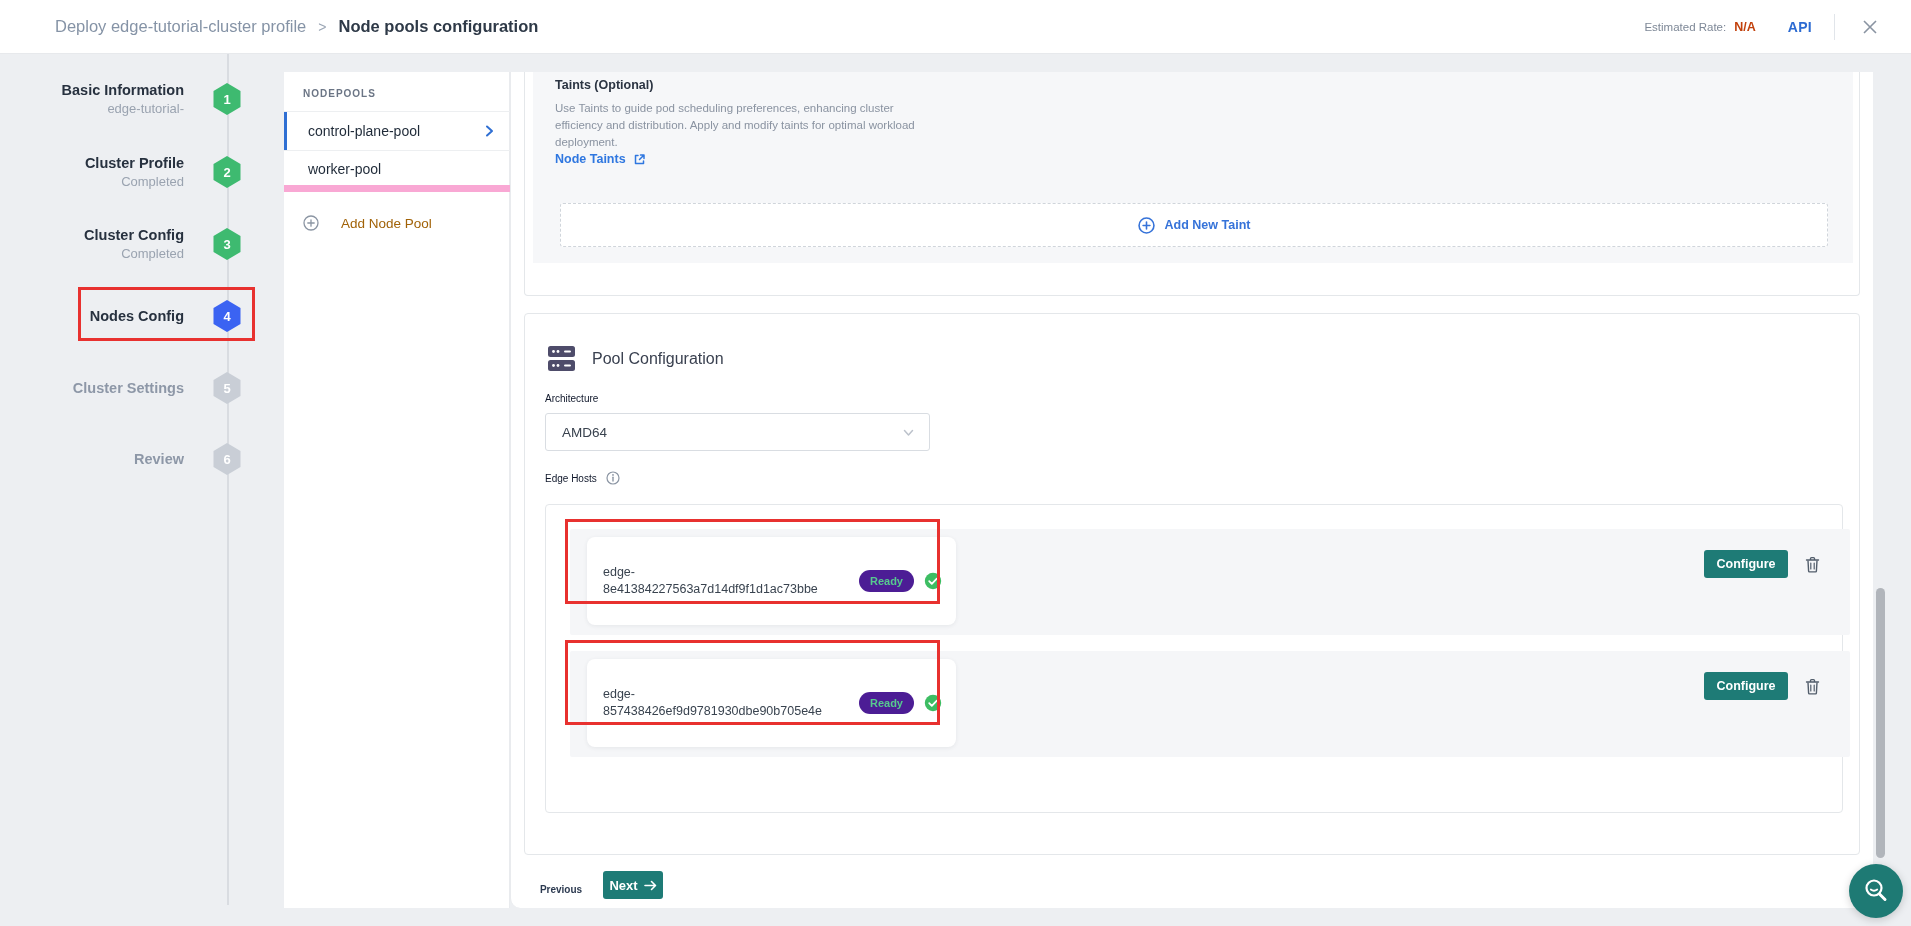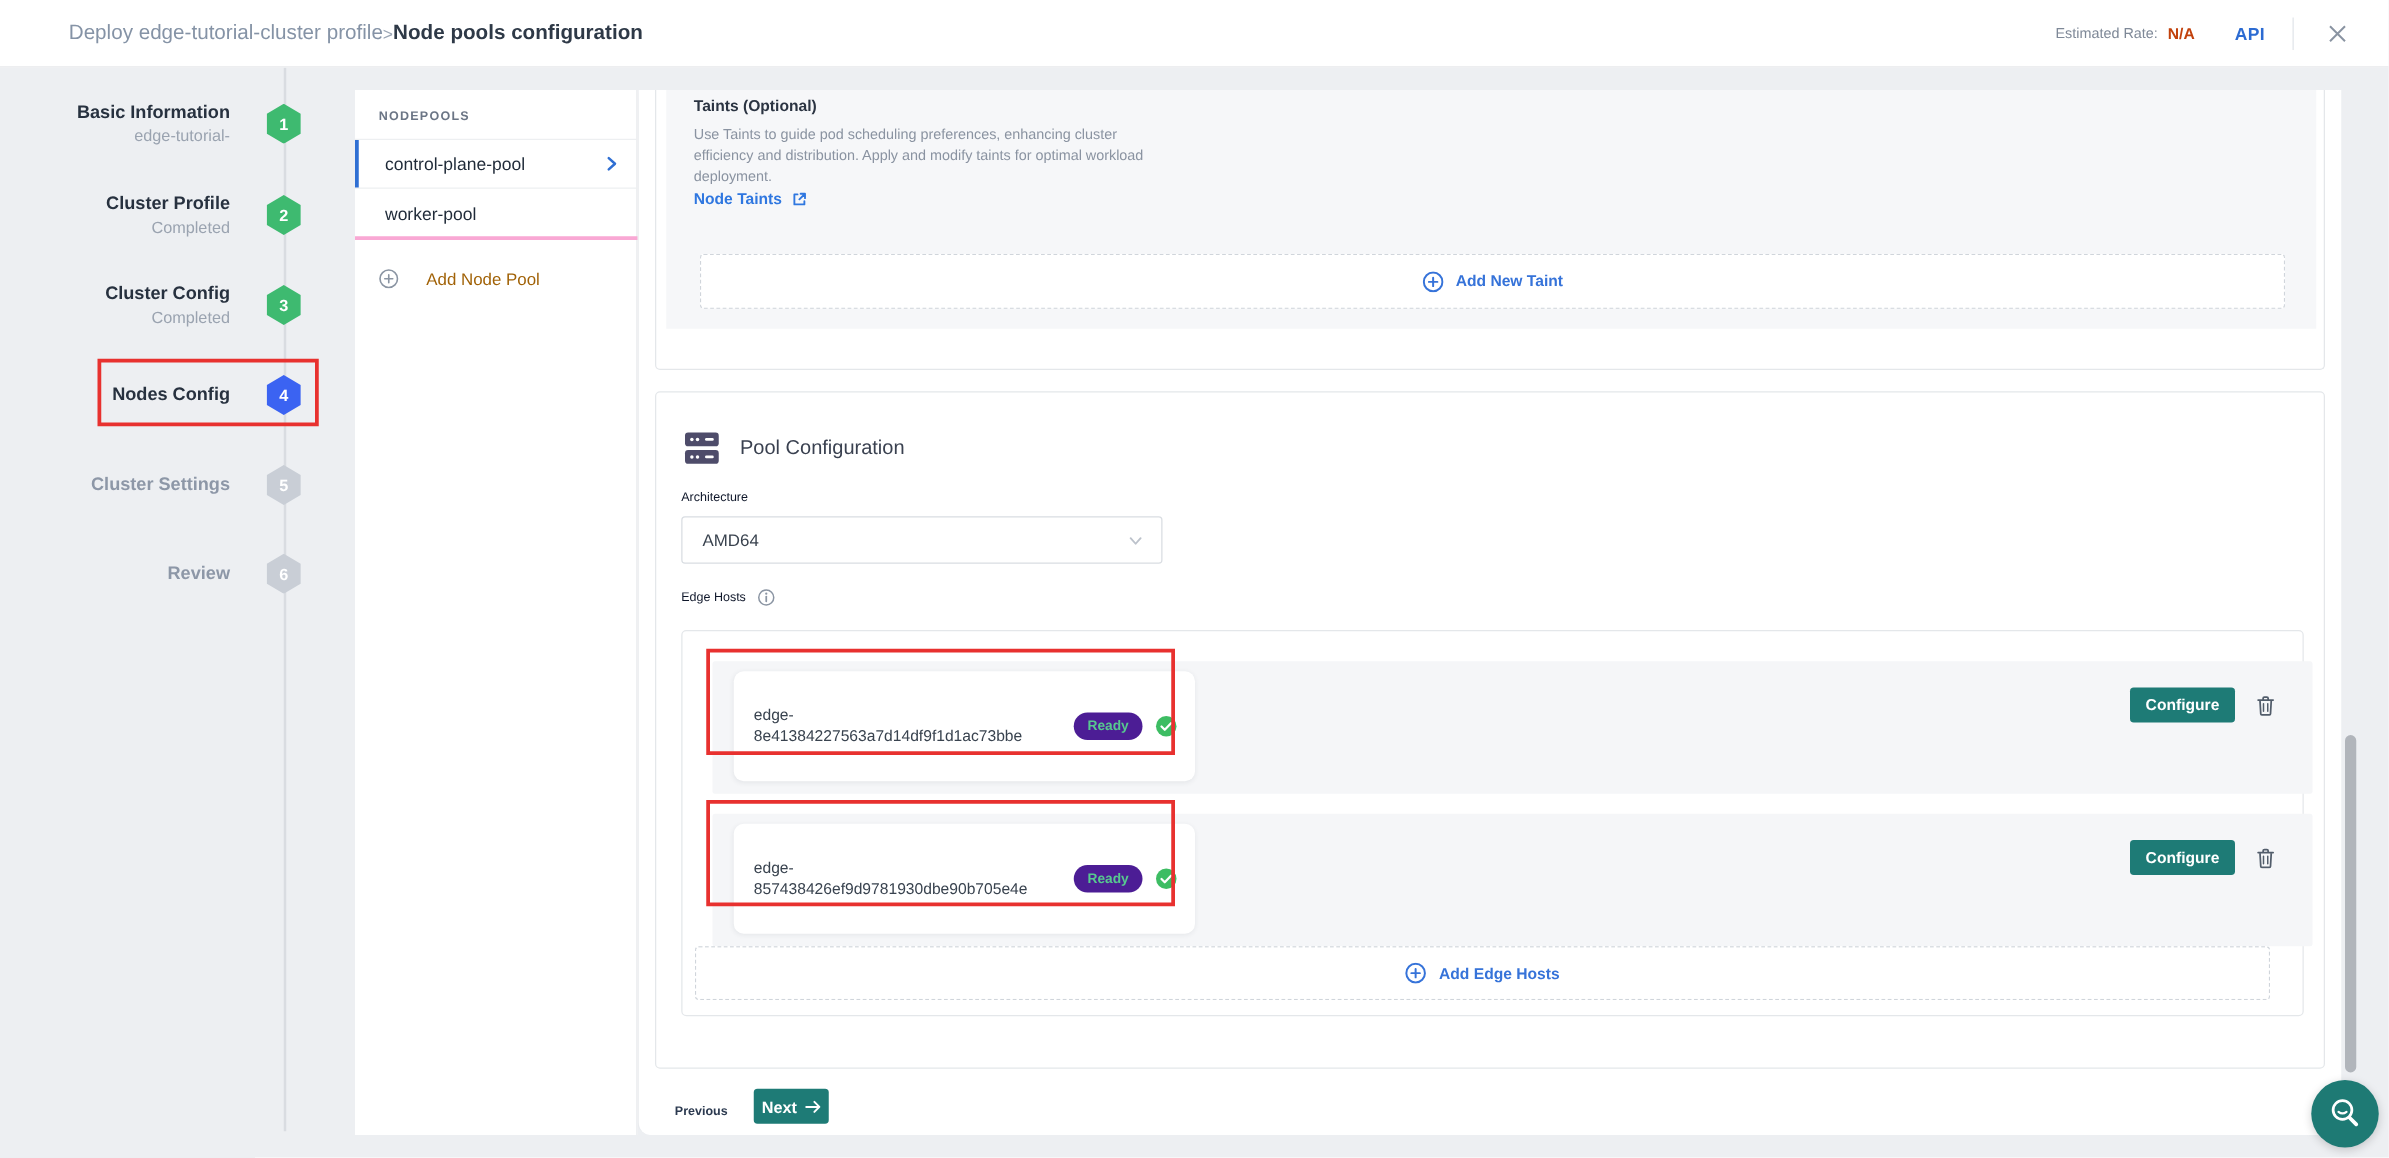--- a/index.html
+++ b/index.html
@@ -4,21 +4,21 @@
 <style>
   * { margin:0; padding:0; box-sizing:border-box; }
   html,body { width:1911px; height:926px; }
   body { font-family:"Liberation Sans", sans-serif; background:#edeff2; position:relative; overflow:hidden;
          -webkit-font-smoothing:antialiased; color:#2b3442; }
   .abs { position:absolute; }
 
   
   .header { left:0; top:0; width:1911px; height:54px; background:#fff; border-bottom:1px solid #e7e9ec;
             display:flex; align-items:center; justify-content:space-between; padding:0 28px 0 55px; z-index:30; }
-  .crumbs { display:flex; align-items:center; font-size:16.5px; }
+  .crumbs { display:flex; align-items:center; gap:12px; font-size:16.5px; }
   .crumb-1 { color:#8593a6; font-weight:500; }
   .crumb-sep { color:#9aa5b4; font-size:14px; }
   .crumb-2 { color:#2e3947; font-weight:600; }
   .header-right { display:flex; align-items:center; gap:18px; }
   .est-label { color:#7e8897; font-size:11.5px; }
   .est-value { color:#c2410c; font-size:12.5px; font-weight:600; margin-left:-10px; }
   .api-link { color:#2c6bd2; font-size:14px; font-weight:600; letter-spacing:.3px; cursor:pointer; margin-left:14px; }
   .hdr-divider { width:1px; height:26px; background:#e1e5ea; margin:0 4px; }
   .close-btn { width:26px; height:26px; display:flex; align-items:center; justify-content:center; cursor:pointer; }
 
@@ -38,21 +38,21 @@
   
   .anno { border:3px solid #e8312f; pointer-events:none; z-index:40; }
 
   
   .np-panel { left:284px; top:72px; width:226px; height:836px; background:#fff; border-right:1px solid #e9ebee; }
   .np-title { position:absolute; left:19px; top:16px; font-size:10px; font-weight:700; letter-spacing:1px; color:#6b7585; }
   .np-row { position:absolute; left:0; width:226px; height:40px; display:flex; align-items:center; cursor:pointer;
             font-size:14px; color:#1f2a38; padding-left:24px; }
   .np-row.selected { border-top:1px solid #edeff1; border-bottom:1px solid #edeff1; }
   .np-row.selected::before { content:""; position:absolute; left:0; top:0; bottom:0; width:3px; background:#2f6fd3; }
-  .np-row.plain { border-bottom:3px solid #f9a8d4; }
+  .np-row.plain { border-bottom:7px solid #f9a8d4; }
   .np-chevron { position:absolute; right:14px; top:12px; }
   .np-add { position:absolute; left:19px; top:133px; height:36px; display:flex; align-items:center; gap:22px;
             color:#a16207; font-size:13.5px; cursor:pointer; }
 
   
   .main-panel { left:510px; top:72px; width:1363px; height:836px; background:#fff; border-left:1px solid #e9ebee;
                 border-radius:0 0 10px 10px; }
 
   
   .taints-card { position:absolute; left:13px; top:0; width:1336px; height:224px; background:#fff;
@@ -302,29 +302,20 @@
             <svg width="15" height="17" viewBox="0 0 15 17">
                 <path d="M1.5 4 H13.5" stroke="#525d6b" stroke-width="1.4" stroke-linecap="round"></path>
                 <path d="M5.5 4 V2.6 C5.5 2 6 1.6 6.5 1.6 H8.5 C9 1.6 9.5 2 9.5 2.6 V4" fill="none" stroke="#525d6b" stroke-width="1.4"></path>
                 <path d="M3 4.5 L3.6 15 C3.6 15.5 4 15.9 4.5 15.9 H10.5 C11 15.9 11.4 15.5 11.4 15 L12 4.5" fill="none" stroke="#525d6b" stroke-width="1.4"></path>
                 <path d="M5.8 7 V13 M9.2 7 V13" stroke="#525d6b" stroke-width="1.2" stroke-linecap="round"></path>
               </svg>
           </span>
         </div>
       </div>
 
-      <div class="dashed-box hosts-add">
-        <span>
-          <svg width="17" height="17" viewBox="0 0 16 16">
-              <circle cx="8" cy="8" r="7" fill="none" stroke="#3673d9" stroke-width="1.5"></circle>
-              <path d="M8 4.8 V11.2 M4.8 8 H11.2" stroke="#3673d9" stroke-width="1.5" stroke-linecap="round"></path>
-            </svg>
-        </span>
-        <span>Add Edge Hosts</span>
-      </div>
     </div>
   </div>
 
   <div class="footer-prev">Previous</div>
   <button class="footer-next">
     <span>Next</span>
     <span>
       <svg width="13" height="11" viewBox="0 0 13 11">
           <path d="M1 5.5 H11 M7.5 1.5 L11.5 5.5 L7.5 9.5" fill="none" stroke="#fff" stroke-width="1.6" stroke-linecap="round" stroke-linejoin="round"></path>
         </svg>

